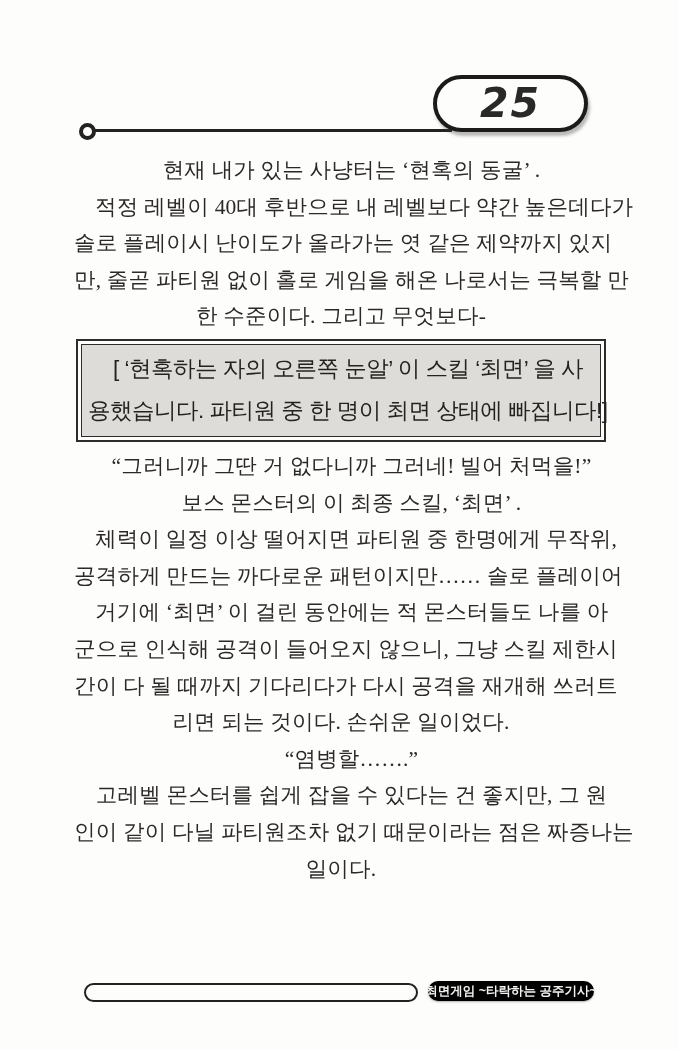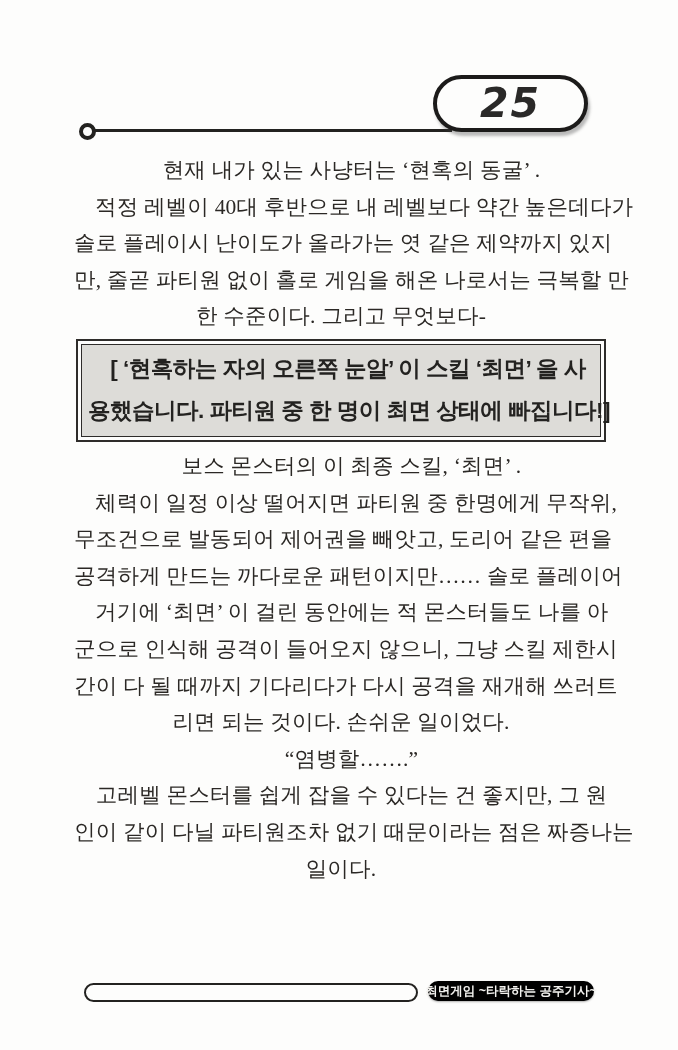--- a/index.html
+++ b/index.html
@@ -80,21 +80,21 @@
     background: #fdfdfc;
     box-sizing: border-box;
   }
   .system-box-inner {
     border: 1.5px solid #2e2c2a;
     background: #dddcd8;
     padding: 3px 6px 4px 6px;
   }
   .box-line {
     font-family: "Liberation Sans", "DejaVu Sans", sans-serif;
-    font-weight: 700;
+    font-weight: 400;
     font-size: 22.5px;
     height: 42px;
     line-height: 42px;
     color: #232220;
     white-space: nowrap;
     letter-spacing: -0.5px;
   }
   .box-line.indent { padding-left: 14px; }
 
   
@@ -142,23 +142,23 @@
       <div class="line indent">적정 레벨이 40대 후반으로 내 레벨보다 약간 높은데다가</div>
       <div class="line">솔로 플레이시 난이도가 올라가는 엿 같은 제약까지 있지</div>
       <div class="line">만, 줄곧 파티원 없이 홀로 게임을 해온 나로서는 극복할 만</div>
       <div class="line">한 수준이다. 그리고 무엇보다-</div>
       <div class="system-box">
         <div class="system-box-inner">
           <div class="box-line indent">[ ‘현혹하는 자의 오른쪽 눈알’ 이 스킬 ‘최면’ 을 사</div>
           <div class="box-line">용했습니다. 파티원 중 한 명이 최면 상태에 빠집니다!]</div>
         </div>
       </div>
+      <div class="line indent">“그러니까 그딴 거 없다니까 그러네! 빌어 처먹을!”</div>
       <div class="line indent">보스 몬스터의 이 최종 스킬, ‘최면’ .</div>
       <div class="line indent">체력이 일정 이상 떨어지면 파티원 중 한명에게 무작위,</div>
-      <div class="line">무조건으로 발동되어 제어권을 빼앗고, 도리어 같은 편을</div>
       <div class="line">공격하게 만드는 까다로운 패턴이지만…… 솔로 플레이어</div>
       <div class="line indent">거기에 ‘최면’ 이 걸린 동안에는 적 몬스터들도 나를 아</div>
       <div class="line">군으로 인식해 공격이 들어오지 않으니, 그냥 스킬 제한시</div>
       <div class="line">간이 다 될 때까지 기다리다가 다시 공격을 재개해 쓰러트</div>
       <div class="line">리면 되는 것이다. 손쉬운 일이었다.</div>
       <div class="line indent">“염병할…….”</div>
       <div class="line indent">고레벨 몬스터를 쉽게 잡을 수 있다는 건 좋지만, 그 원</div>
       <div class="line">인이 같이 다닐 파티원조차 없기 때문이라는 점은 짜증나는</div>
       <div class="line">일이다.</div>
     </div>

